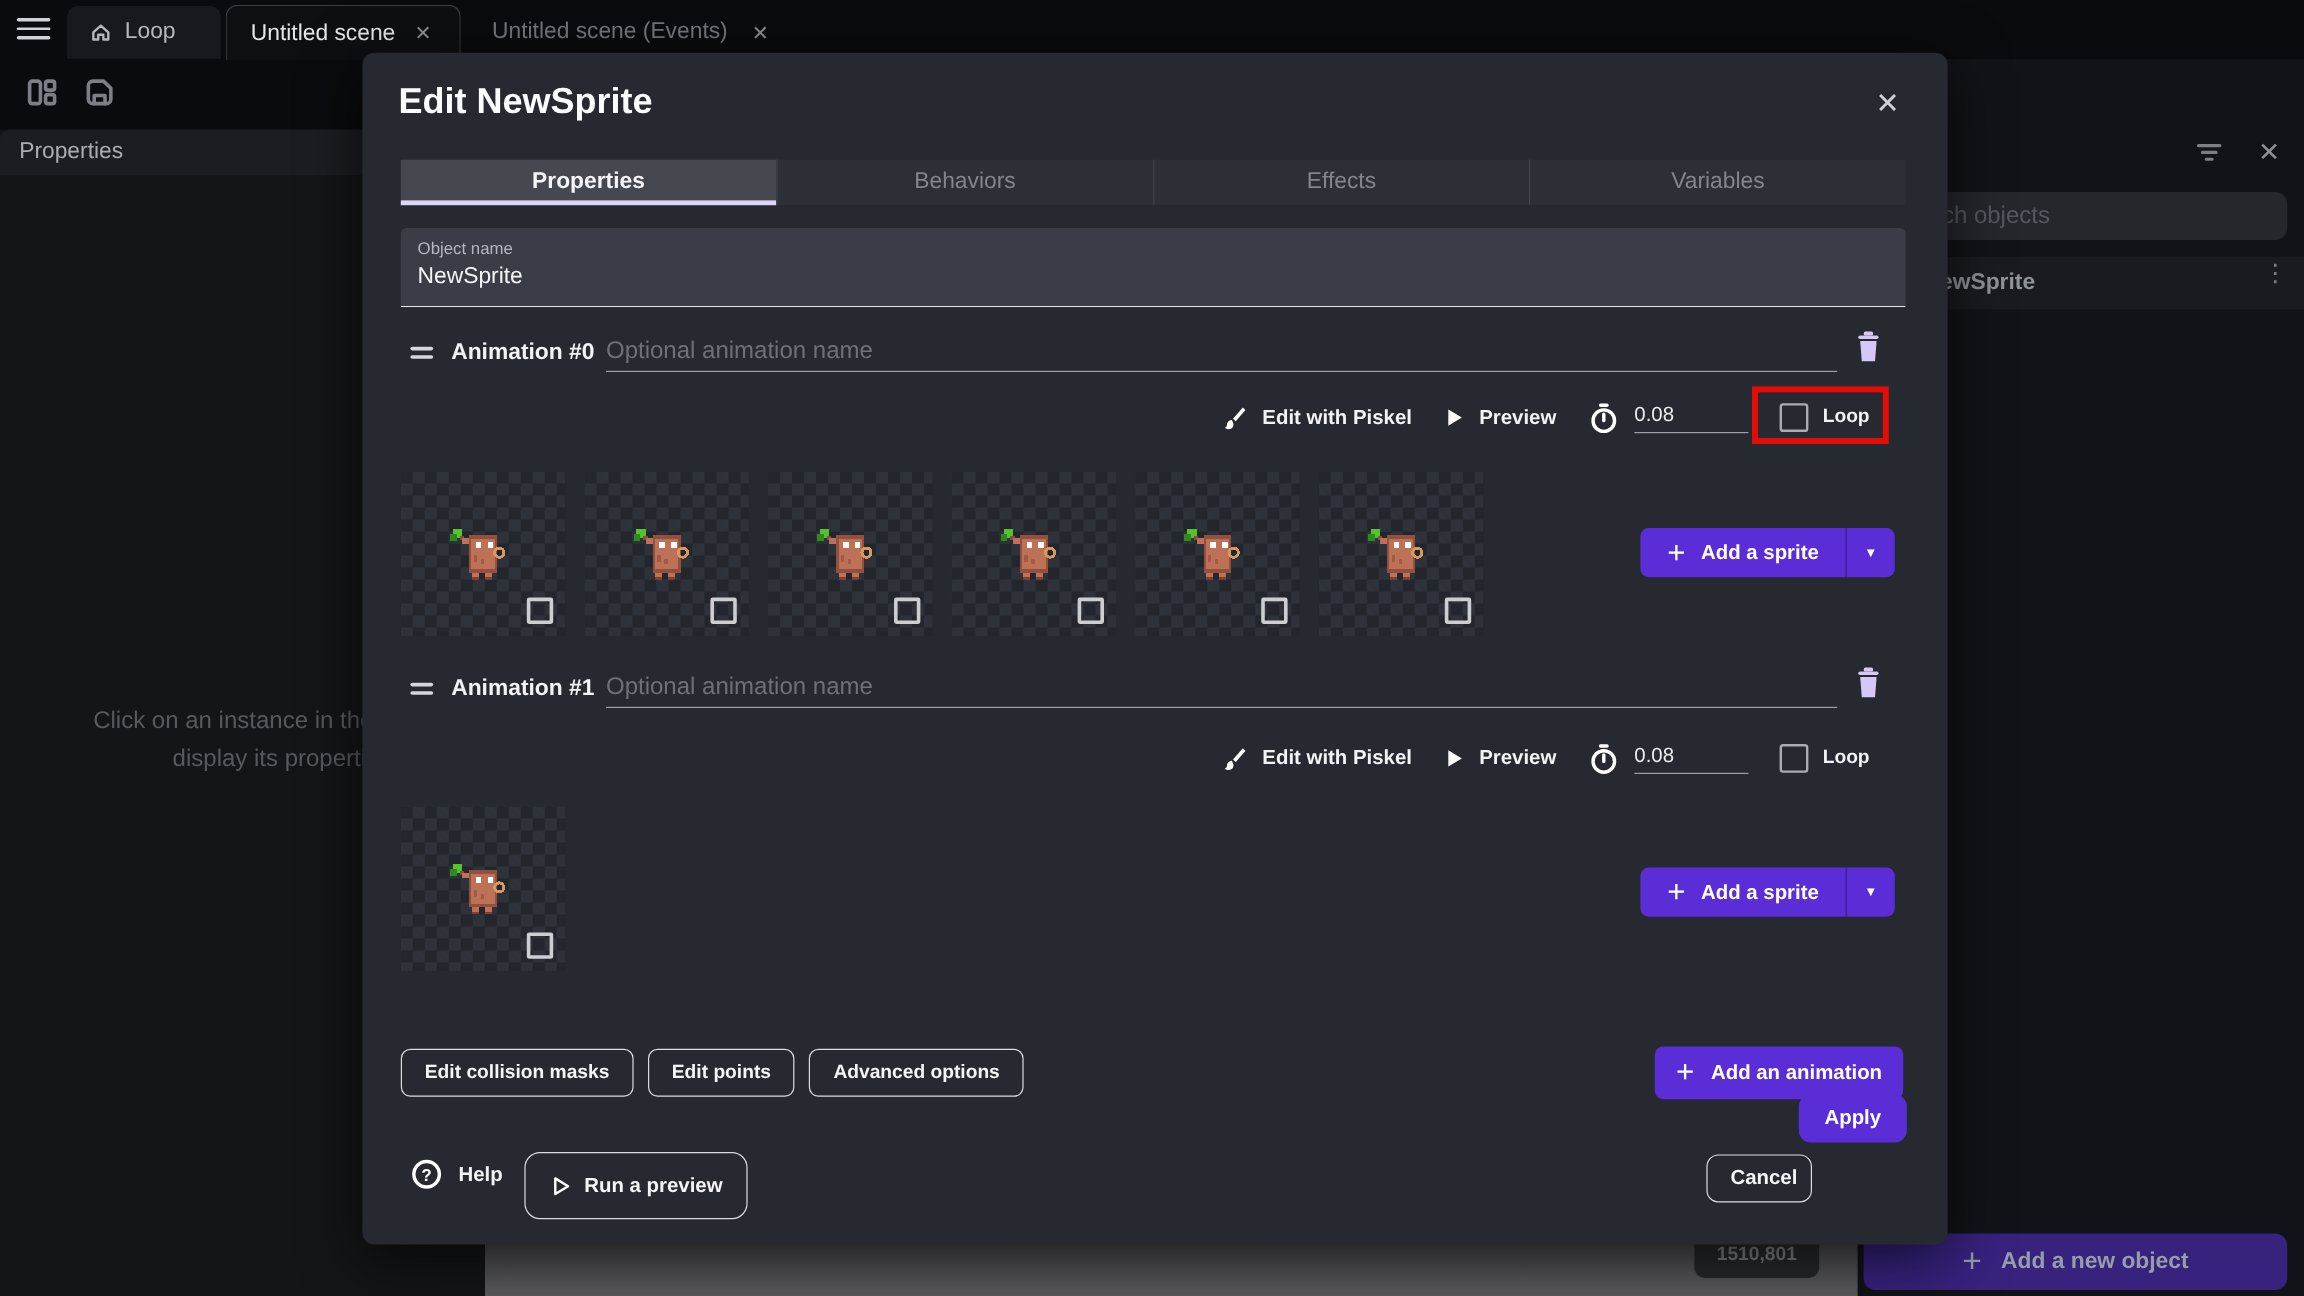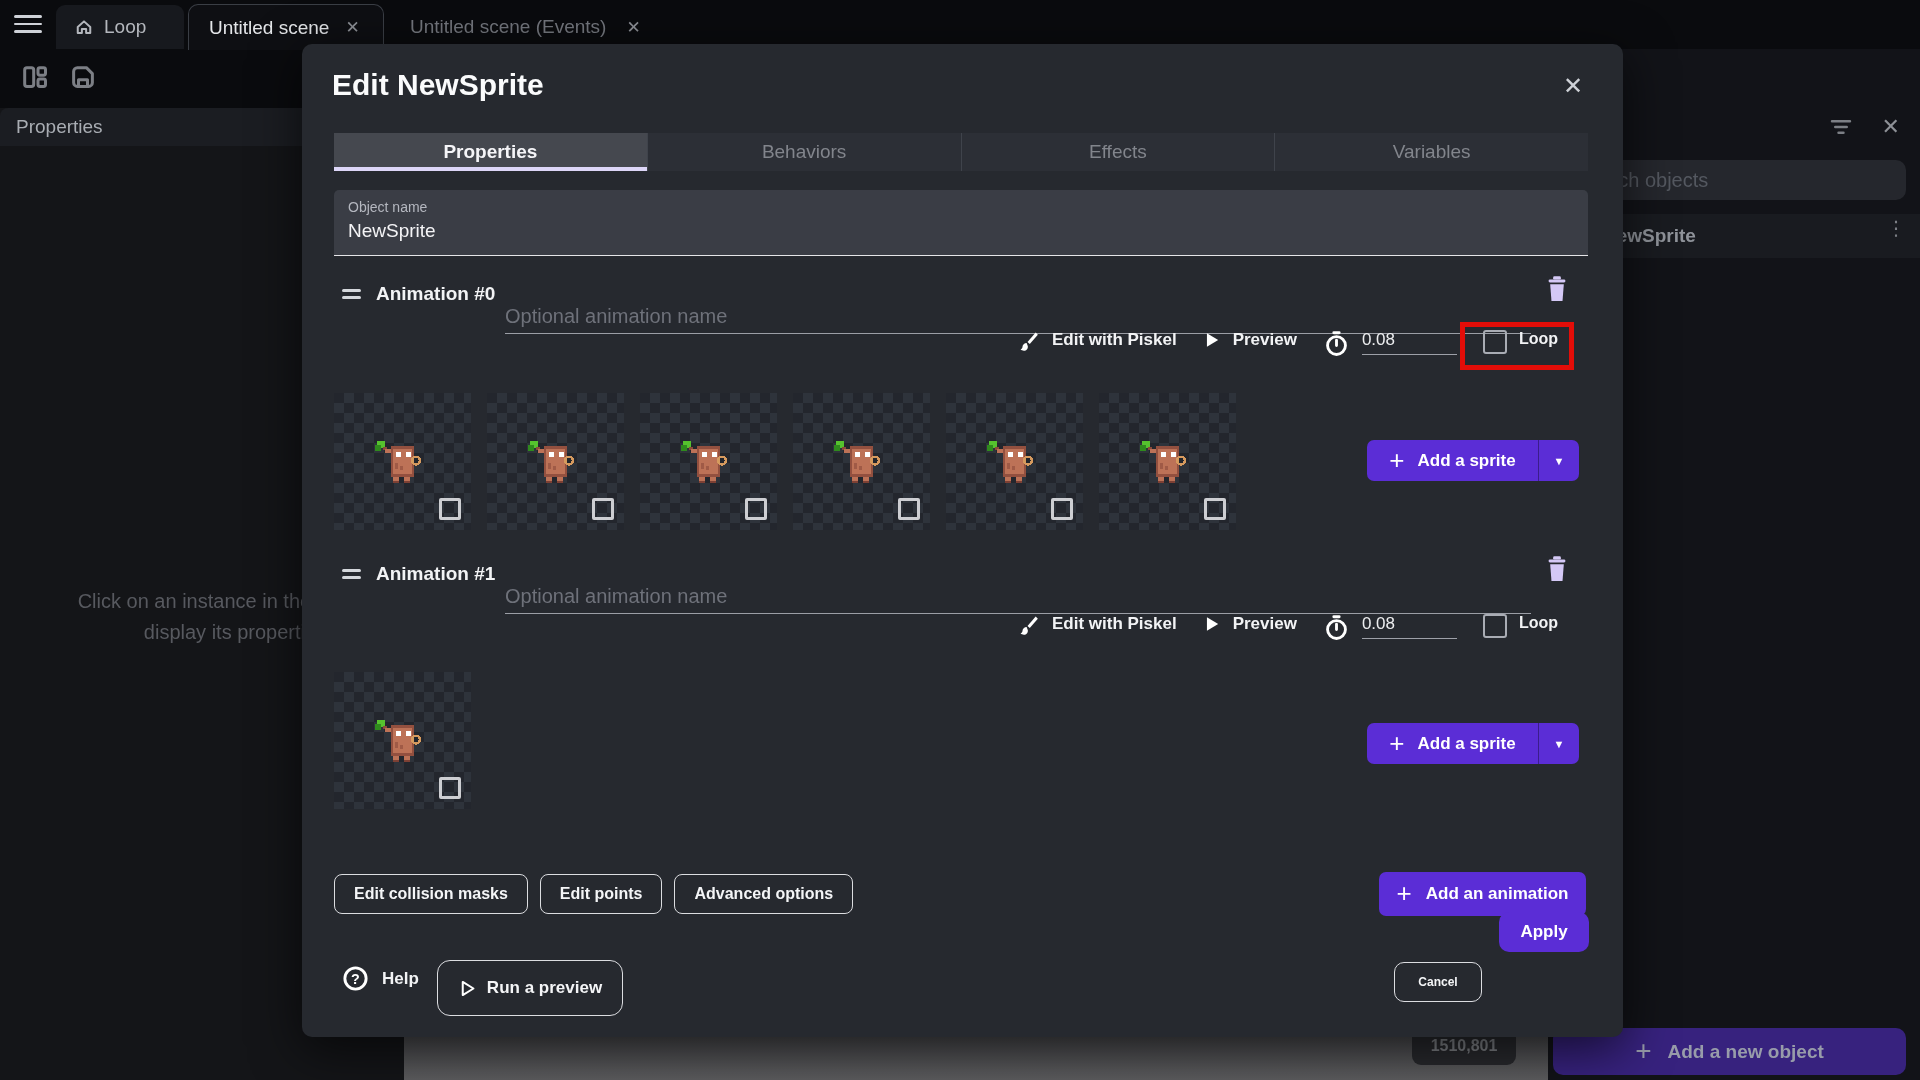--- a/index.html
+++ b/index.html
@@ -80,25 +80,25 @@
   .obj-label { position:absolute; left:14px; top:9px; font-size:14px; color:#b4b7bf; }
   .obj-value { position:absolute; left:14px; top:30px; width:1200px; background:transparent; border:none;
                color:#f4f4f6; font-size:19px; font-family:"Liberation Sans",sans-serif; outline:none; }
 
   .anim-header { position:absolute; left:0; width:100%; height:34px; }
   .drag-handle { position:absolute; left:40px; top:9px; width:19px; cursor:grab; }
   .drag-handle span { display:block; height:2.6px; background:#d4d7dc; border-radius:2px; margin-bottom:4.5px; }
   .anim-label { position:absolute; left:74px; top:3px; font-size:19px; font-weight:bold; color:#f2f3f5; }
   .anim-name { position:absolute; left:203px; top:-4px; width:1026px; height:34px; background:transparent;
                border:none; border-bottom:1px solid #9b9ea6; color:#ef4444; font-size:20px; outline:none;
-               font-family:"Liberation Sans",sans-serif;margin-top:24px; }
+               font-family:"Liberation Sans",sans-serif; }
   .anim-name::placeholder { color:#6e717a; }
   .anim-trash { position:absolute; left:1242px; top:-6px; width:28px; height:32px; cursor:pointer; }
 
-  .piskel-row { position:absolute; right:65px; display:flex; align-items:flex-start; height:36px; }
+  .piskel-row { position:absolute; right:65px; display:flex; align-items:center; height:36px; }
   .piskel-row .lbl { font-size:17px; font-weight:bold; color:#f2f3f5; }
   .pk-gap-s { width:12px; } .pk-gap-m { width:26px; }
   .time-input { width:95px; background:transparent; border:none; border-bottom:1px solid #9da0a8;
                 color:#ecedef; font-size:17px; padding-bottom:4px; outline:none;
                 font-family:"Liberation Sans",sans-serif; }
   .loop-box { width:24px; height:24px; border:2px solid #a9acb4; border-radius:3px; background:transparent; cursor:pointer; }
 
   .thumbs { position:absolute; left:32px; display:flex; gap:16px; }
   .tile { width:137px; height:137px; position:relative; cursor:pointer;
           background-color:#23262d;
@@ -122,21 +122,21 @@
                  font-size:16px; border-radius:8px; height:40px; padding:0 19px; cursor:pointer;
                  font-family:"Liberation Sans",sans-serif; }
   .mask-row { position:absolute; left:32px; top:830px; display:flex; gap:12px; }
   .add-anim { position:absolute; left:1077px; top:828px; width:207px; height:44px; border-radius:7px;
               font-size:17px; display:flex; align-items:center; justify-content:center; gap:14px; }
 
   .help-wrap { position:absolute; left:40px; top:921px; display:flex; align-items:center; gap:13px; cursor:pointer; }
   .help-wrap .lbl { font-size:17px; font-weight:bold; color:#f2f3f5; }
   .run-preview { position:absolute; left:135px; top:916px; width:186px; height:56px; border-radius:13px;
                  display:flex; align-items:center; justify-content:center; gap:10px; }
-  .btn-cancel { position:absolute; left:1092px; top:918px; width:88px; height:40px; border-radius:10px; font-size:12px; }
+  .btn-cancel { position:absolute; left:1120px; top:918px; width:88px; height:40px; border-radius:10px; font-size:17px; }
   .btn-apply { position:absolute; left:1197px; top:868px; width:90px; height:40px; border-radius:10px; font-size:17px; }
 
   .red-annotation { position:absolute; left:1460px; top:322px; width:114px; height:48px;
                     border:5px solid #e30d08; z-index:40; pointer-events:none; }
 
   .ico { stroke:#7c7f85; stroke-width:1.6; fill:none; stroke-linecap:round; stroke-linejoin:round; }
   .ico-w { stroke:#ffffff; stroke-width:1.7; fill:none; stroke-linecap:round; stroke-linejoin:round; }
 </style>
 </head>
 <body>

